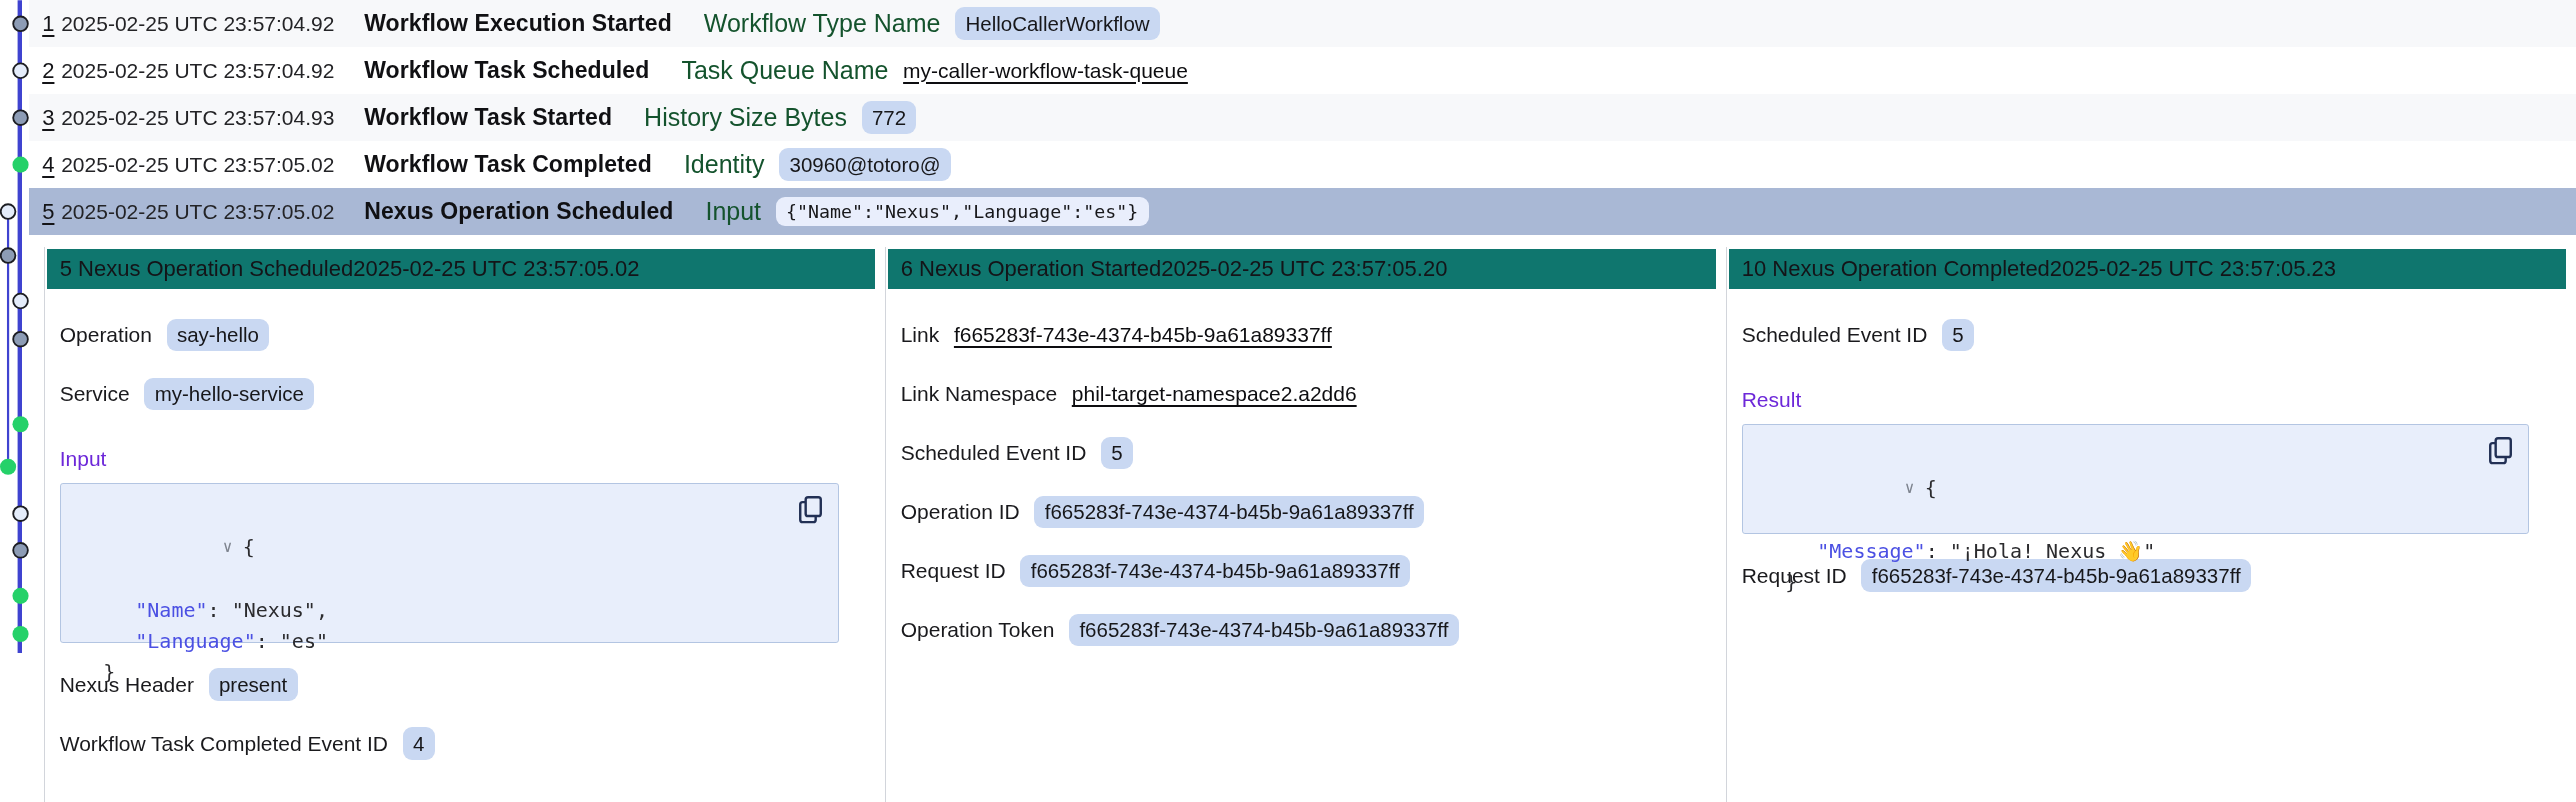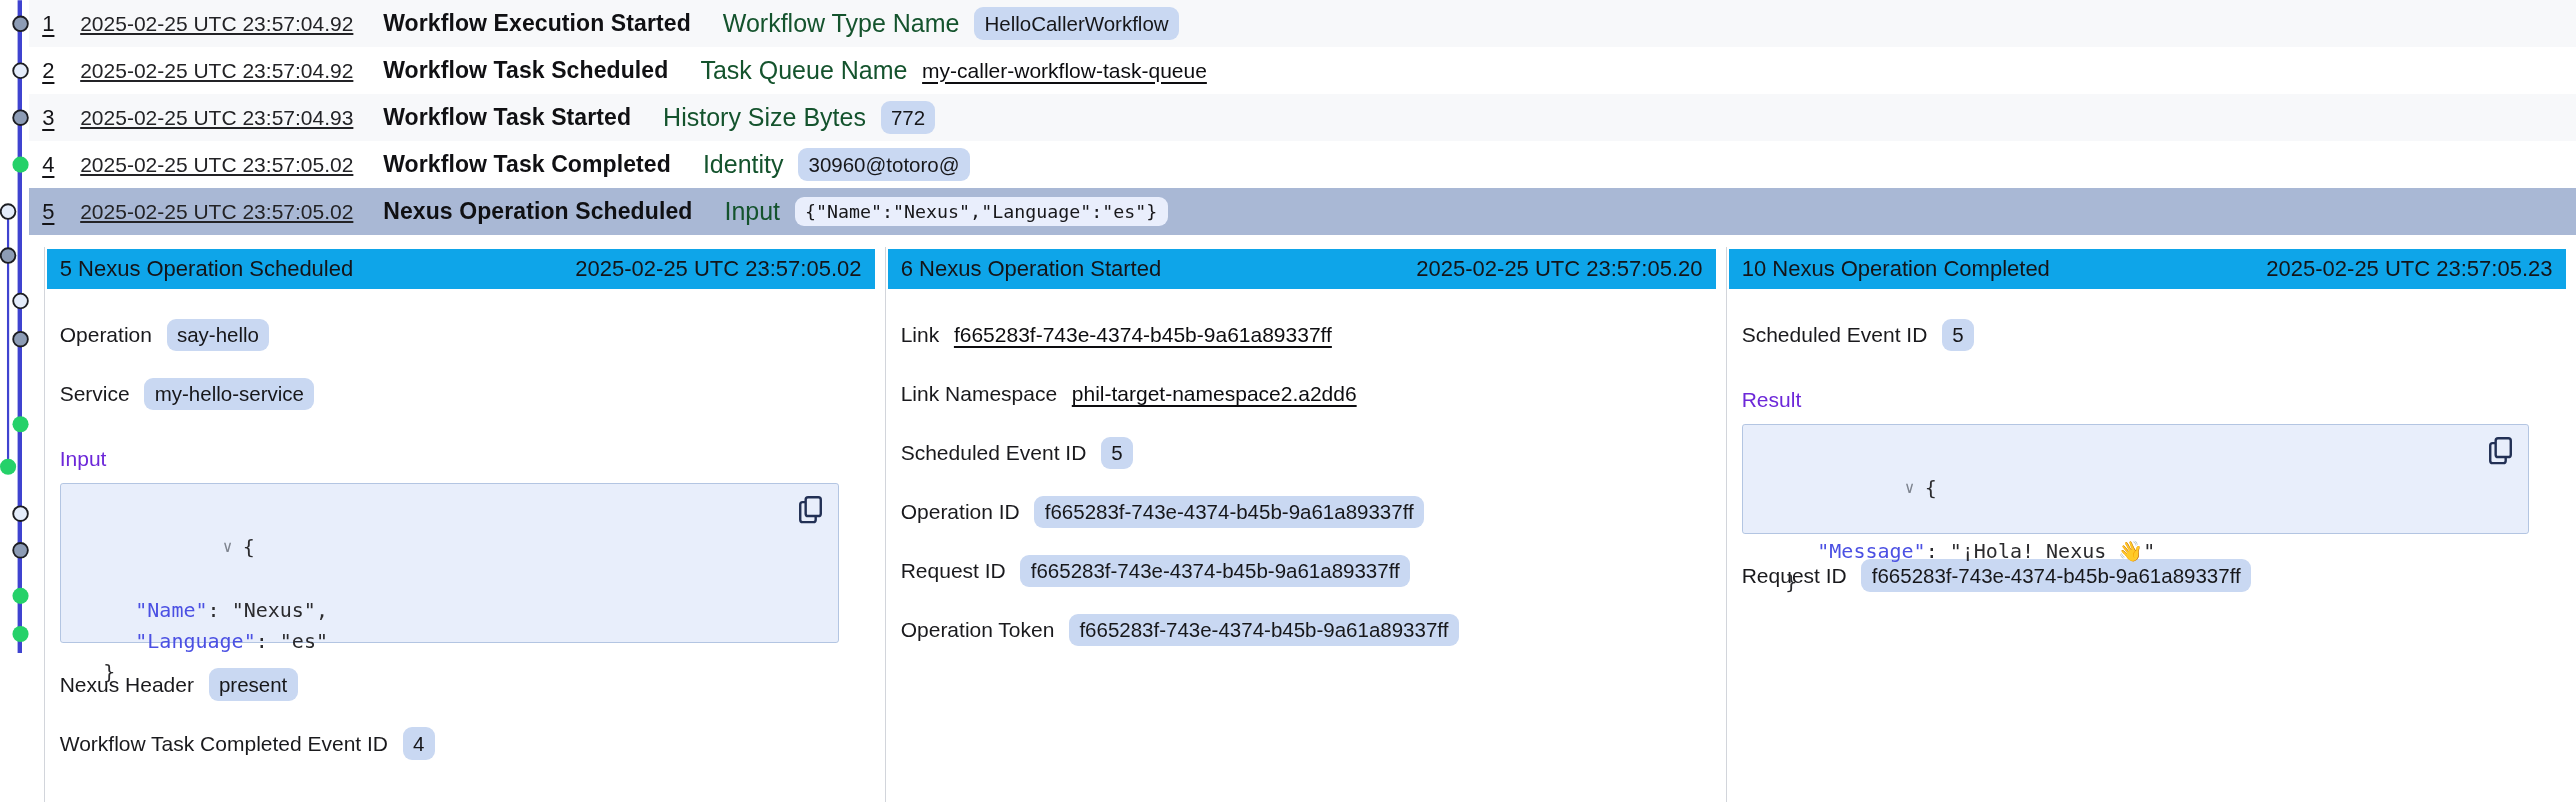--- a/index.html
+++ b/index.html
@@ -7,36 +7,36 @@
           font-family:"Liberation Sans",sans-serif;color:#1b1b1e;}
   
   .gutter{position:absolute;left:0;top:0;width:44px;height:803px;z-index:3;}
   
   .rows{position:absolute;left:29px;top:0;right:0;z-index:1;}
   .event-row{height:47px;display:flex;align-items:center;}
   .event-row.stripe{background:#f7f8fa;}
   .event-row.selected{background:#a9b8d5;}
   .row-num{margin-left:13.2px;min-width:19px;font-size:22px;color:#141417;
            text-decoration:underline;text-underline-offset:4.4px;text-decoration-thickness:1.5px;cursor:pointer;}
-  .row-ts{margin-left:19px;width:285px;font-size:21px;color:#232326;text-decoration:underline;}
+  .row-ts{width:285px;font-size:21px;color:#232326;}
   .row-name{margin-left:18px;font-size:23px;font-weight:700;color:#101013;letter-spacing:0.1px;}
   .row-label{margin-left:32px;font-size:25px;color:#14532d;}
   .row-value{margin-left:14.7px;}
   .badge{display:inline-block;background:#c9d8f2;border-radius:9px;padding:4.4px 10.3px;
          font-size:20.5px;color:#17171a;white-space:nowrap;}
   .badge.mono{font-family:"DejaVu Sans Mono",monospace;font-size:18.3px;background:#e9eefc;}
   .link{font-size:21px;color:#0d0d10;text-decoration:underline;text-underline-offset:4.4px;
         text-decoration-thickness:1.5px;cursor:pointer;white-space:nowrap;}
   
   .panels{position:absolute;left:44px;top:247px;right:0;bottom:0;display:flex;z-index:2;}
   .panel{position:relative;border-left:1.5px solid #d2d5db;box-sizing:border-box;}
   .panel-1,.panel-2{width:841px;flex:0 0 auto;}
   .panel-3{flex:1 1 auto;}
-  .panel-head{height:40px;margin:1.5px 10.3px 0 1.5px;background:#0ea5e9;display:flex;
-              justify-content:space-between;align-items:center;padding:0 13.2px;}
+  .panel-head{height:40px;margin:1.5px 10.3px 0 1.5px;background:#0f766e;display:flex;
+              justify-content:flex-start;align-items:center;padding:0 13.2px;}
   .panel-title{font-size:22px;color:#141418;}
   .panel-time{font-size:22px;color:#141418;}
   .panel-body{padding:4.4px 0 0 14.7px;}
   .field{display:flex;align-items:center;gap:14.7px;margin-top:25px;min-height:34px;font-size:21px;}
   .field-label{font-size:21px;color:#1a1a1d;white-space:nowrap;}
   .section-label{margin-top:36px;font-size:21px;color:#6d28d9;}
   
   .json-box{position:relative;margin-top:11.7px;background:#e8eefb;border:1.5px solid #b3c5e2;
             border-radius:2.9px;font-family:"DejaVu Sans Mono",monospace;font-size:20px;color:#2b2b2e;
             padding:17.6px 0 14.7px 17.6px;box-sizing:border-box;}

